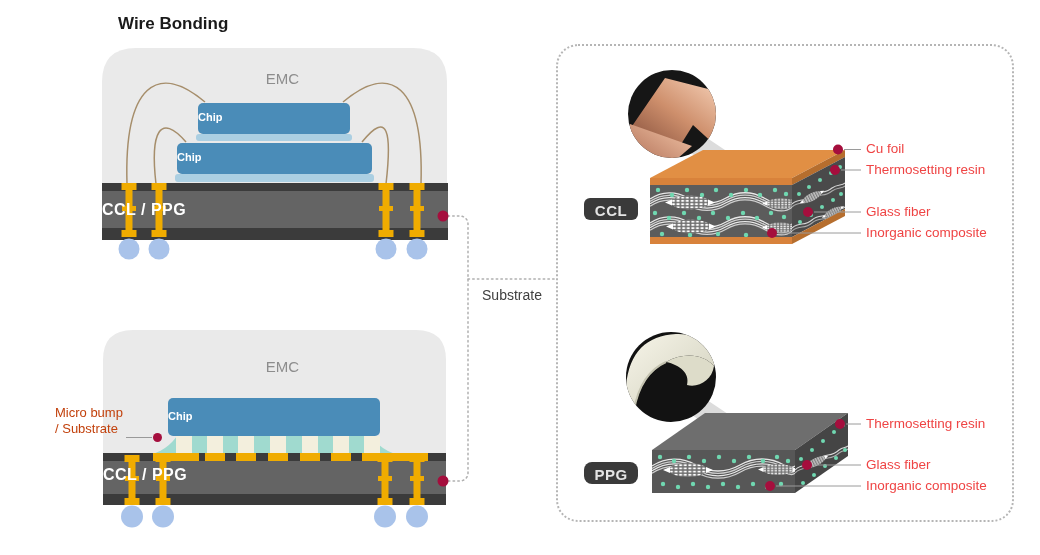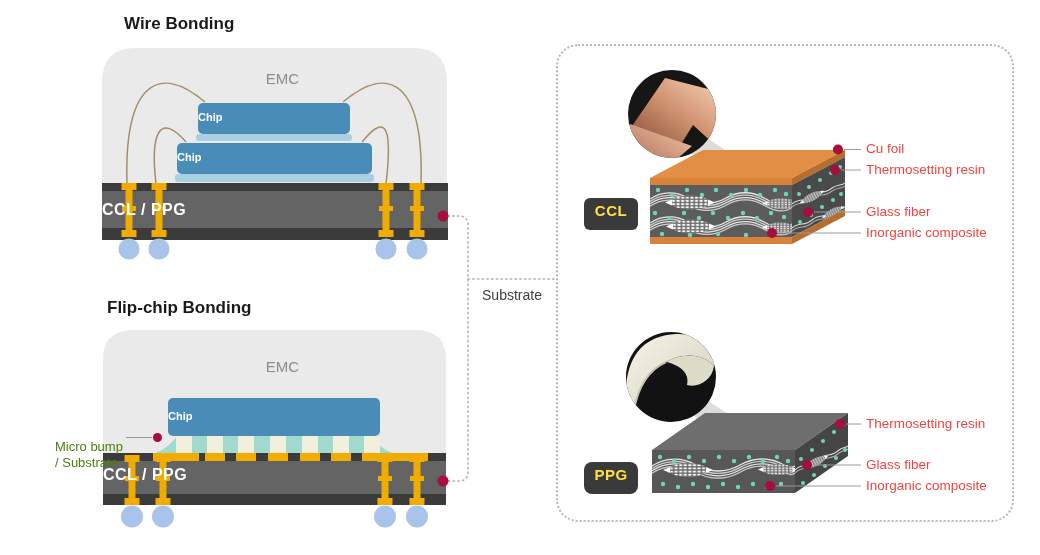--- a/index.html
+++ b/index.html
@@ -3,23 +3,23 @@
 <meta charset="utf-8">
 <style>
   html,body{margin:0;padding:0;background:#fff;}
   .stage{position:relative;width:1040px;height:555px;background:#fff;overflow:hidden;
          font-family:"Liberation Sans",sans-serif;}
   .txt{position:absolute;z-index:5;color:#ef4444;font-size:13.5px;line-height:1.1;white-space:nowrap;}
   .title{font-size:17px;font-weight:700;color:#1a1a1a;}
   .emc-label{color:#8d8d8d;font-size:15px;text-align:center;padding-left:8px;}
   .chip-label{color:#fff;font-size:11px;font-weight:700;text-align:left;}
   .sub-label{color:#fff;font-size:16px;font-weight:700;text-align:left;letter-spacing:.5px;}
-  .badge{position:absolute;z-index:5;background:#3a3a3a;color:#fde047;font-weight:700;font-size:15px;
-         text-align:center;border-radius:6px;width:54px;height:32px;line-height:25px;letter-spacing:.5px;}
-  .callout{font-size:13px;color:#4d7c0f;margin-top:34px;}
+  .badge{position:absolute;z-index:5;background:#3a3a3a;color:#e5e5e5;font-weight:700;font-size:15px;
+         text-align:center;border-radius:6px;width:54px;height:22px;line-height:25px;letter-spacing:.5px;}
+  .callout{font-size:13px;color:#c2410c;}
   .connector-label{font-size:14px;color:#404040;text-align:center;width:92px;}
   .dotted-box{position:absolute;left:556px;top:44px;width:458px;height:478px;border:2px dotted #b5b5b5;
               border-radius:22px;box-sizing:border-box;z-index:0;}
   svg.art{position:absolute;left:0;top:0;z-index:2;}
 </style>
 </head>
 <body>
 
 <div class="stage">
 
@@ -331,27 +331,26 @@
         <circle cx="671" cy="377" r="45" fill="#121212"></circle>
         <g clip-path="url(#ppgCircleClip)">
           <path d="M626,412 C622,360 640,336 676,334 C702,333 716,348 714,366 C703,354 684,352 666,362 C646,373 638,390 634,412 Z" fill="url(#cream)"></path>
           <path d="M666,362 C684,352 703,354 714,366 C712,380 699,388 687,385 C690,373 680,365 666,362 Z" fill="#DDDCC9"></path>
           <path d="M634,410 C638,388 648,370 666,362" fill="none" stroke="#C4C3B0" stroke-width="2"></path>
         </g>
       </g>
     </g>
   </svg>
 
-  <div class="txt title" style="left:124px;top:15px;">Wire Bonding</div>
+  <div class="txt title" style="left:118px;top:15px;">Wire Bonding</div>
   <div class="txt emc-label" style="left:102px;top:71px;width:345px;">EMC</div>
   <div class="txt chip-label" style="left:198px;top:111px;width:152px;">Chip</div>
   <div class="txt chip-label" style="left:177px;top:151px;width:195px;">Chip</div>
   <div class="txt sub-label" style="left:102px;top:201px;width:346px;">CCL / PPG</div>
 
-  <div class="txt title" style="left:107px;top:299px;">Flip-chip Bonding</div>
   <div class="txt emc-label" style="left:103px;top:359px;width:343px;">EMC</div>
   <div class="txt chip-label" style="left:168px;top:410px;width:212px;">Chip</div>
   <div class="txt sub-label" style="left:103px;top:466px;width:343px;">CCL / PPG</div>
   <div class="txt callout" style="left:55px;top:406px;">Micro bump</div>
   <div class="txt callout" style="left:55px;top:422px;">/ Substrate</div>
 
   <div class="txt connector-label" style="left:466px;top:288px;">Substrate</div>
 
   <div class="badge" style="left:584px;top:198px;">CCL</div>
   <div class="txt" style="left:866px;top:142px;">Cu foil</div>

